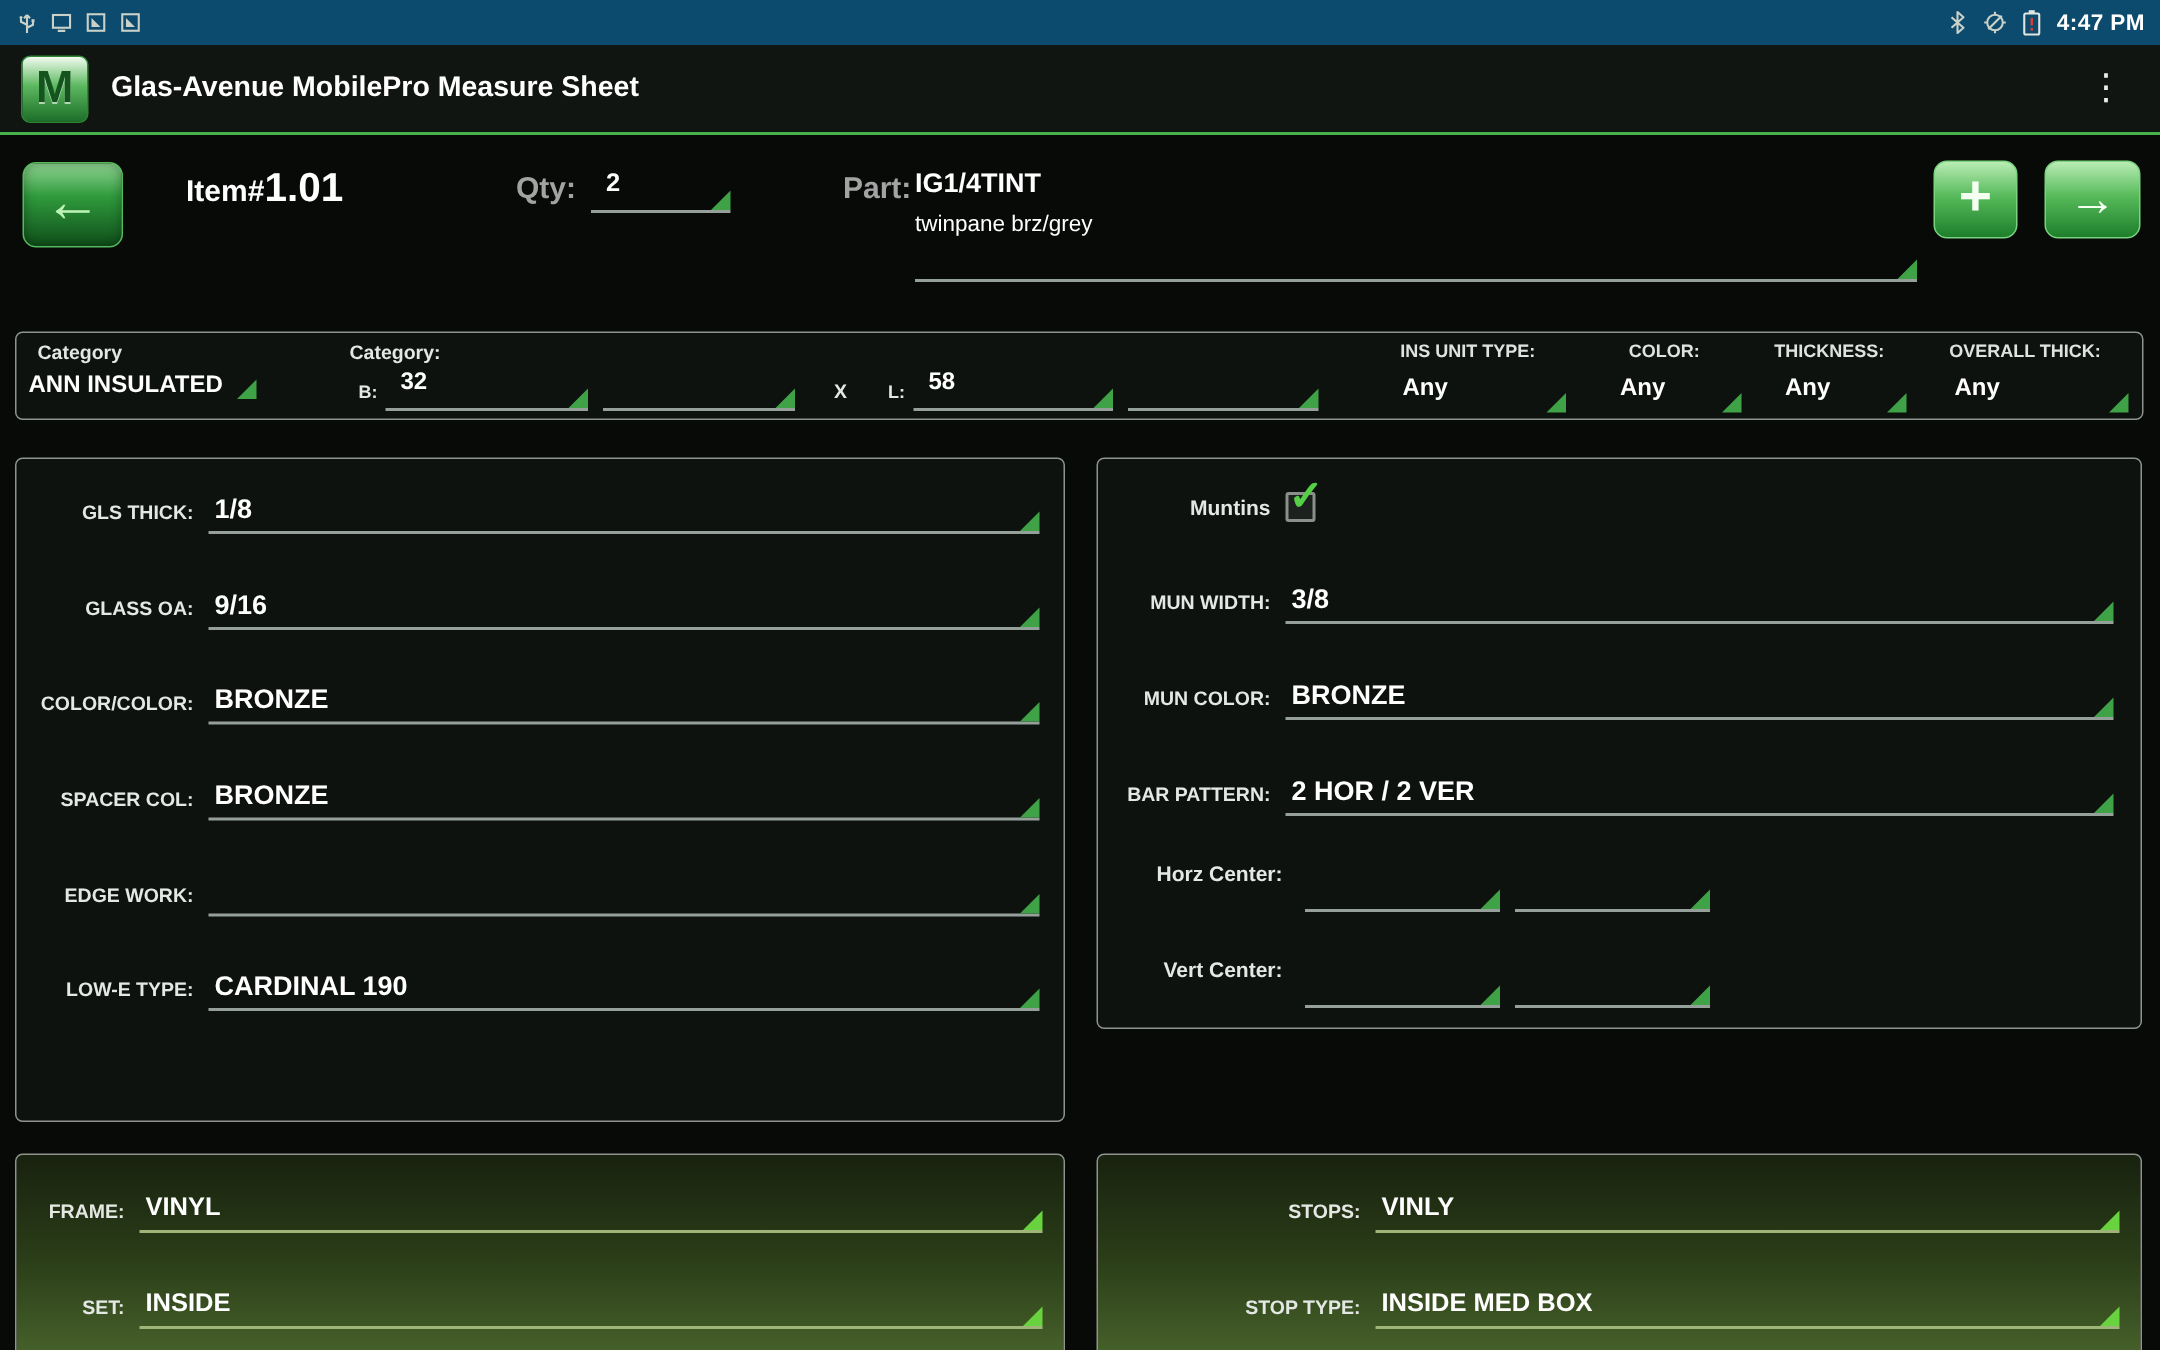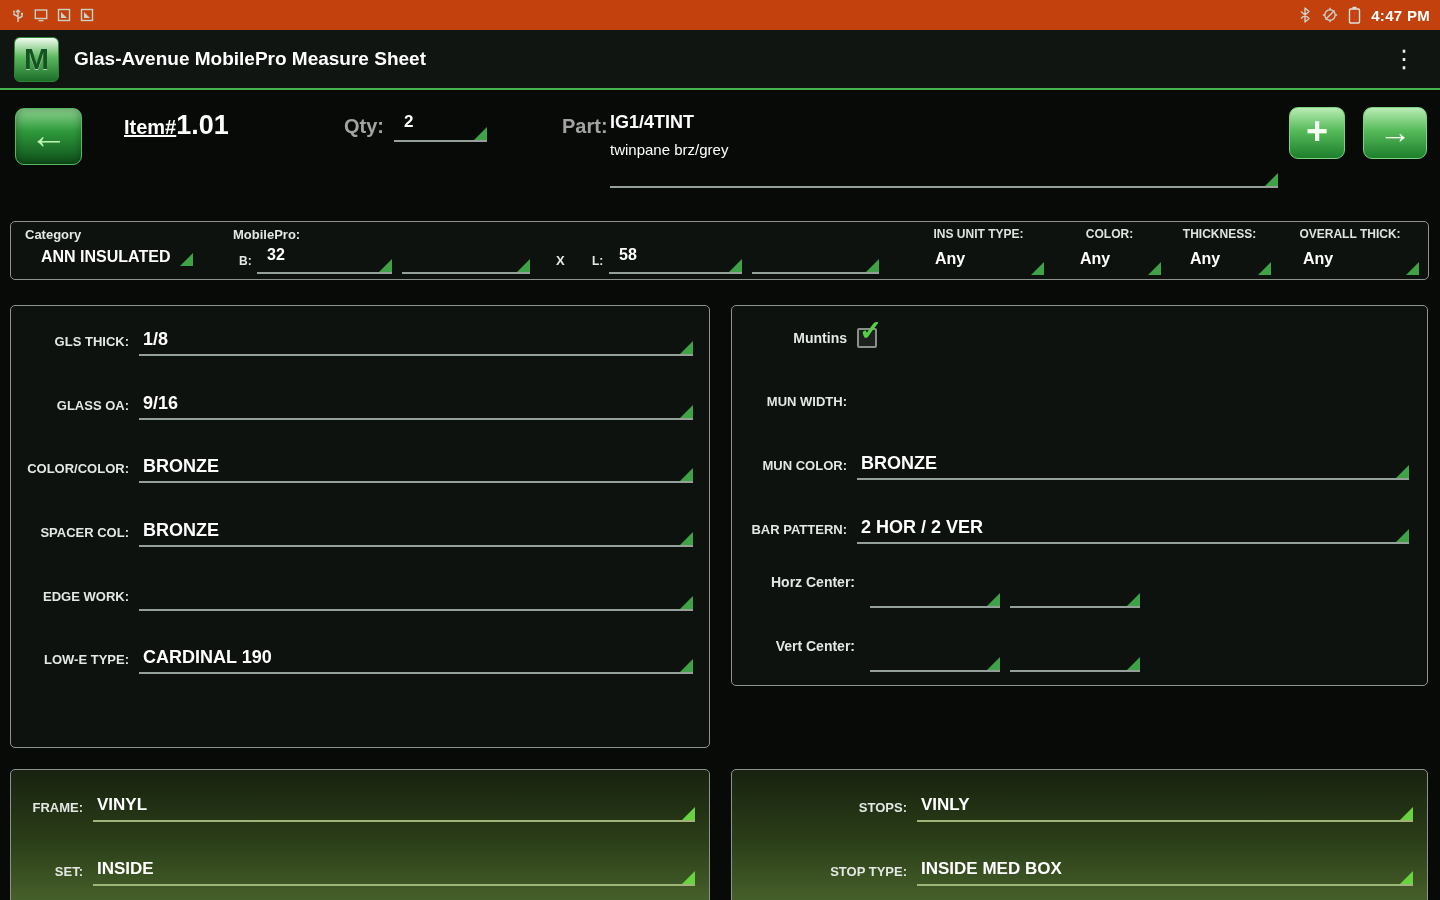--- a/index.html
+++ b/index.html
@@ -8,21 +8,21 @@
     position: relative;
     background: #070a07;
     font-family: "Liberation Sans", sans-serif;
     color: #fff;
     overflow: hidden;
   }
 
   
   .status-bar {
     position: absolute; top: 0; left: 0; right: 0; height: 30px;
-    background: #c2410c; display: flex; align-items: center; padding: 0 10px;
+    background: #0c4a6e; display: flex; align-items: center; padding: 0 10px;
   }
   .sb-left { display: flex; gap: 7px; align-items: center; }
   .sb-right { margin-left: auto; display: flex; gap: 9px; align-items: center; }
   .sb-time { font-size: 15px; font-weight: bold; color: #fff; letter-spacing: .3px; }
   .icon16 { width: 16px; height: 16px; display: block; }
   .icon18 { width: 15px; height: 18px; display: block; }
 
   
   .app-bar {
     position: absolute; top: 30px; left: 0; right: 0; height: 60px;
@@ -181,21 +181,21 @@
   <div class="logo">M</div>
   <div class="app-title">Glas-Avenue MobilePro Measure Sheet</div>
   <div class="menu-dots">⋮</div>
 </div>
 
 <div class="hdr-btn btn-back" style="left:15px; top:108px; width:67px; height:57px;">
   <span class="glyph">←</span>
 </div>
 
 <div style="position:absolute; left:124px; top:110px; display:flex; align-items:baseline;">
-  <span style="font-size:20px; font-weight:bold;text-decoration:underline;">Item#</span>
+  <span style="font-size:20px; font-weight:bold;">Item#</span>
   <span style="font-size:27px; font-weight:bold;">1.01</span>
 </div>
 
 <span class="h-label" style="left:344px; top:115px;">Qty:</span>
 <div style="position:absolute; left:394px; top:112px; width:93px; height:30px; border-bottom:2px solid #96a09a;">
   <span style="font-size:17px; font-weight:bold; padding-left:10px;">2</span>
   <span class="tri"></span>
 </div>
 
 <span class="h-label" style="left:562px; top:115px;">Part:</span>
@@ -209,26 +209,26 @@
 
 <div class="hdr-btn btn-add" style="left:1289px; top:107px; width:56px; height:52px;">
   <span class="glyph">+</span>
 </div>
 <div class="hdr-btn btn-next" style="left:1363px; top:107px; width:64px; height:52px;">
   <span class="glyph">→</span>
 </div>
 
 <div class="panel" style="left:10px; top:221px; width:1419px; height:59px;">
   <span class="small-label" style="left:14px; top:5px;">Category</span>
-  <div class="cat-value-wrap" style="left:30px; top:26px;">
+  <div class="cat-value-wrap" style="left:8px; top:26px;">
     <span class="cat-value">ANN INSULATED</span>
     <span class="tri-inline"></span>
   </div>
 
-  <span class="small-label" style="left:222px; top:5px;">MobilePro:</span>
+  <span class="small-label" style="left:222px; top:5px;">Category:</span>
   <span class="small-label" style="left:228px; top:32px; font-size:12px;">B:</span>
   <div class="dimf" style="left:246px; top:24px; width:135px;">
     <span>32</span>
     <span class="tri"></span>
   </div>
   <div class="dimf" style="left:391px; top:24px; width:128px;">
     <span></span>
     <span class="tri"></span>
   </div>
   <span class="small-label" style="left:545px; top:31px; font-size:13px;">X</span>
@@ -313,20 +313,24 @@
 <div class="panel" style="left:731px; top:305px; width:697px; height:381px;">
   <div style="position:absolute; top:22px; left:0; display:flex; align-items:center;">
     <span class="flabel" style="width:125px; padding-bottom:0; font-size:14px;">Muntins</span>
     <span class="cb">
       <span class="check">✓</span>
     </span>
   </div>
 
   <div class="frow" style="top:70px; left:0; right:18px;">
     <span class="flabel" style="width:125px;">MUN WIDTH:</span>
+    <div class="fvalue">
+      <span>3/8</span>
+      <span class="tri"></span>
+    </div>
   </div>
   <div class="frow" style="top:134px; left:0; right:18px;">
     <span class="flabel" style="width:125px;">MUN COLOR:</span>
     <div class="fvalue">
       <span>BRONZE</span>
       <span class="tri"></span>
     </div>
   </div>
   <div class="frow" style="top:198px; left:0; right:18px;">
     <span class="flabel" style="width:125px;">BAR PATTERN:</span>

